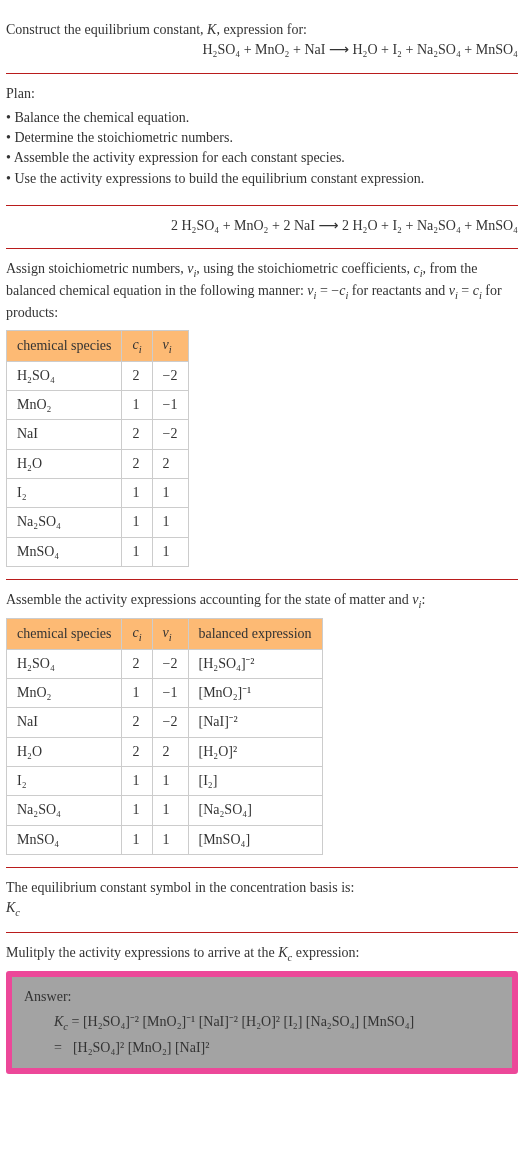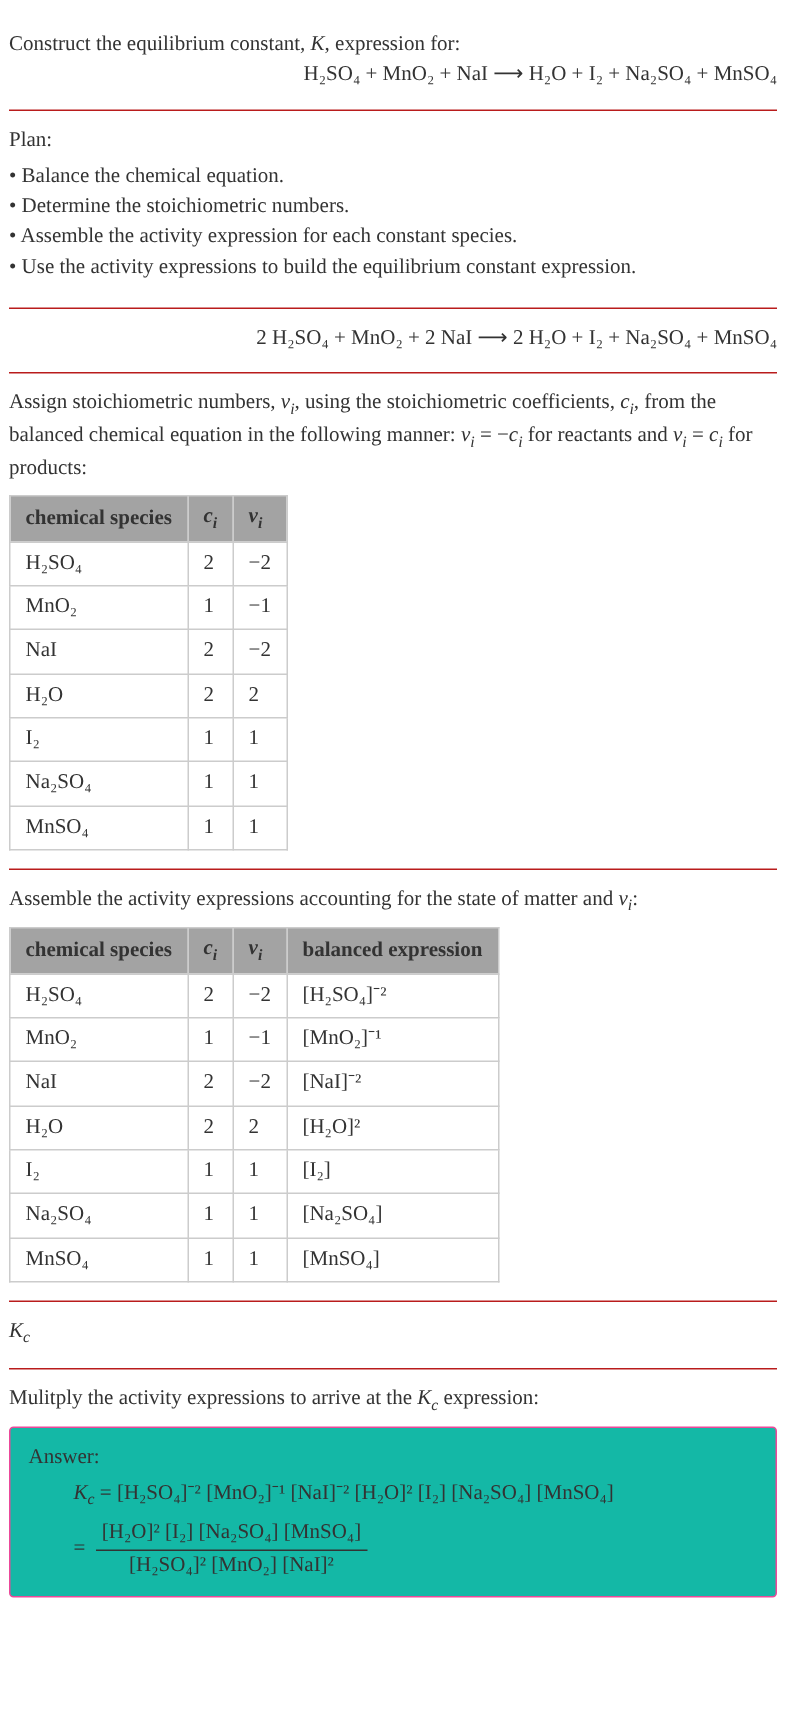--- a/index.html
+++ b/index.html
@@ -23,24 +23,24 @@
   table {
     border-collapse: collapse;
     margin-top: 6px;
   }
   th, td {
     border: 1px solid #ccc;
     padding: 4px 10px;
     text-align: left;
     font-weight: normal;
   }
-  th { background: #a3a3a3; font-weight: bold; }
+  th { background: #fdba74; }
   .answer-box {
-    background: #14b8a6;
-    border: 1px solid #ec4899;
+    background: #a3a3a3;
+    border: 6px solid #ec4899;
     border-radius: 3px;
     padding: 10px 12px;
     margin-top: 6px;
   }
   .answer-label { margin-bottom: 4px; }
   .frac {
     display: inline-block;
     vertical-align: middle;
     text-align: center;
   }
@@ -177,34 +177,34 @@
           <td>MnSO₄</td>
           <td>1</td>
           <td>1</td>
           <td>[MnSO₄]</td>
         </tr>
   </tbody>
     </table>
 </div>
 
 <div class="section">
+  <div>The equilibrium constant symbol in the concentration basis is:</div>
   <div><span class="italic">K<sub>c</sub></span></div>
 </div>
 
 <div class="section noborder">
   <div>
     Mulitply the activity expressions to arrive at the <span class="italic">K<sub>c</sub></span> expression:
   </div>
 
   <div class="answer-box">
     <div class="answer-label">Answer:</div>
     <div class="kcblock">
       <span class="italic">K<sub>c</sub></span> = <span>[H₂SO₄]⁻² [MnO₂]⁻¹ [NaI]⁻² [H₂O]² [I₂] [Na₂SO₄] [MnSO₄]</span>
     </div>
     <div class="kcblock" style="margin-top:4px;">
       <span style="display:inline-block;vertical-align:middle;">=&nbsp;</span>
       <span class="frac">
-        <span class="num">[H₂O]² [I₂] [Na₂SO₄] [MnSO₄]</span>
         <span class="den">[H₂SO₄]² [MnO₂] [NaI]²</span>
       </span>
     </div>
   </div>
 </div>
 
 </body></html>

